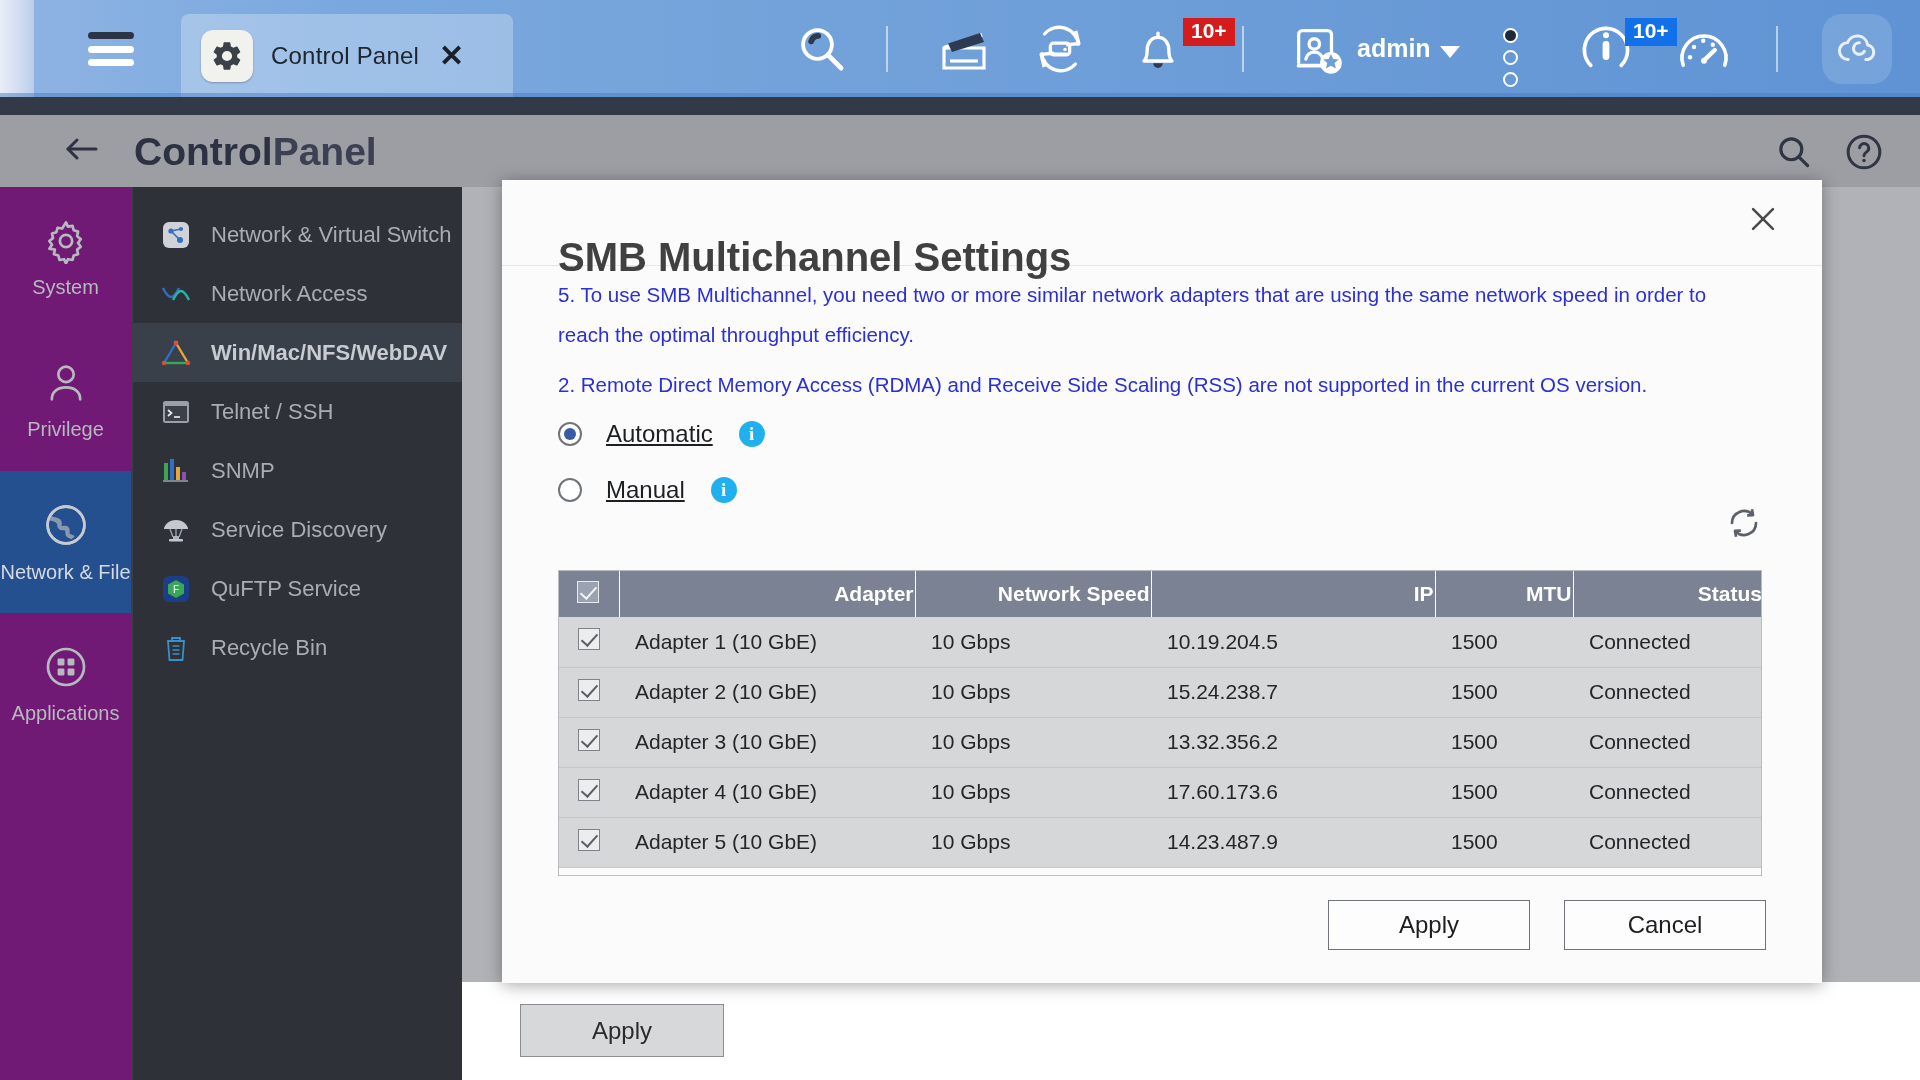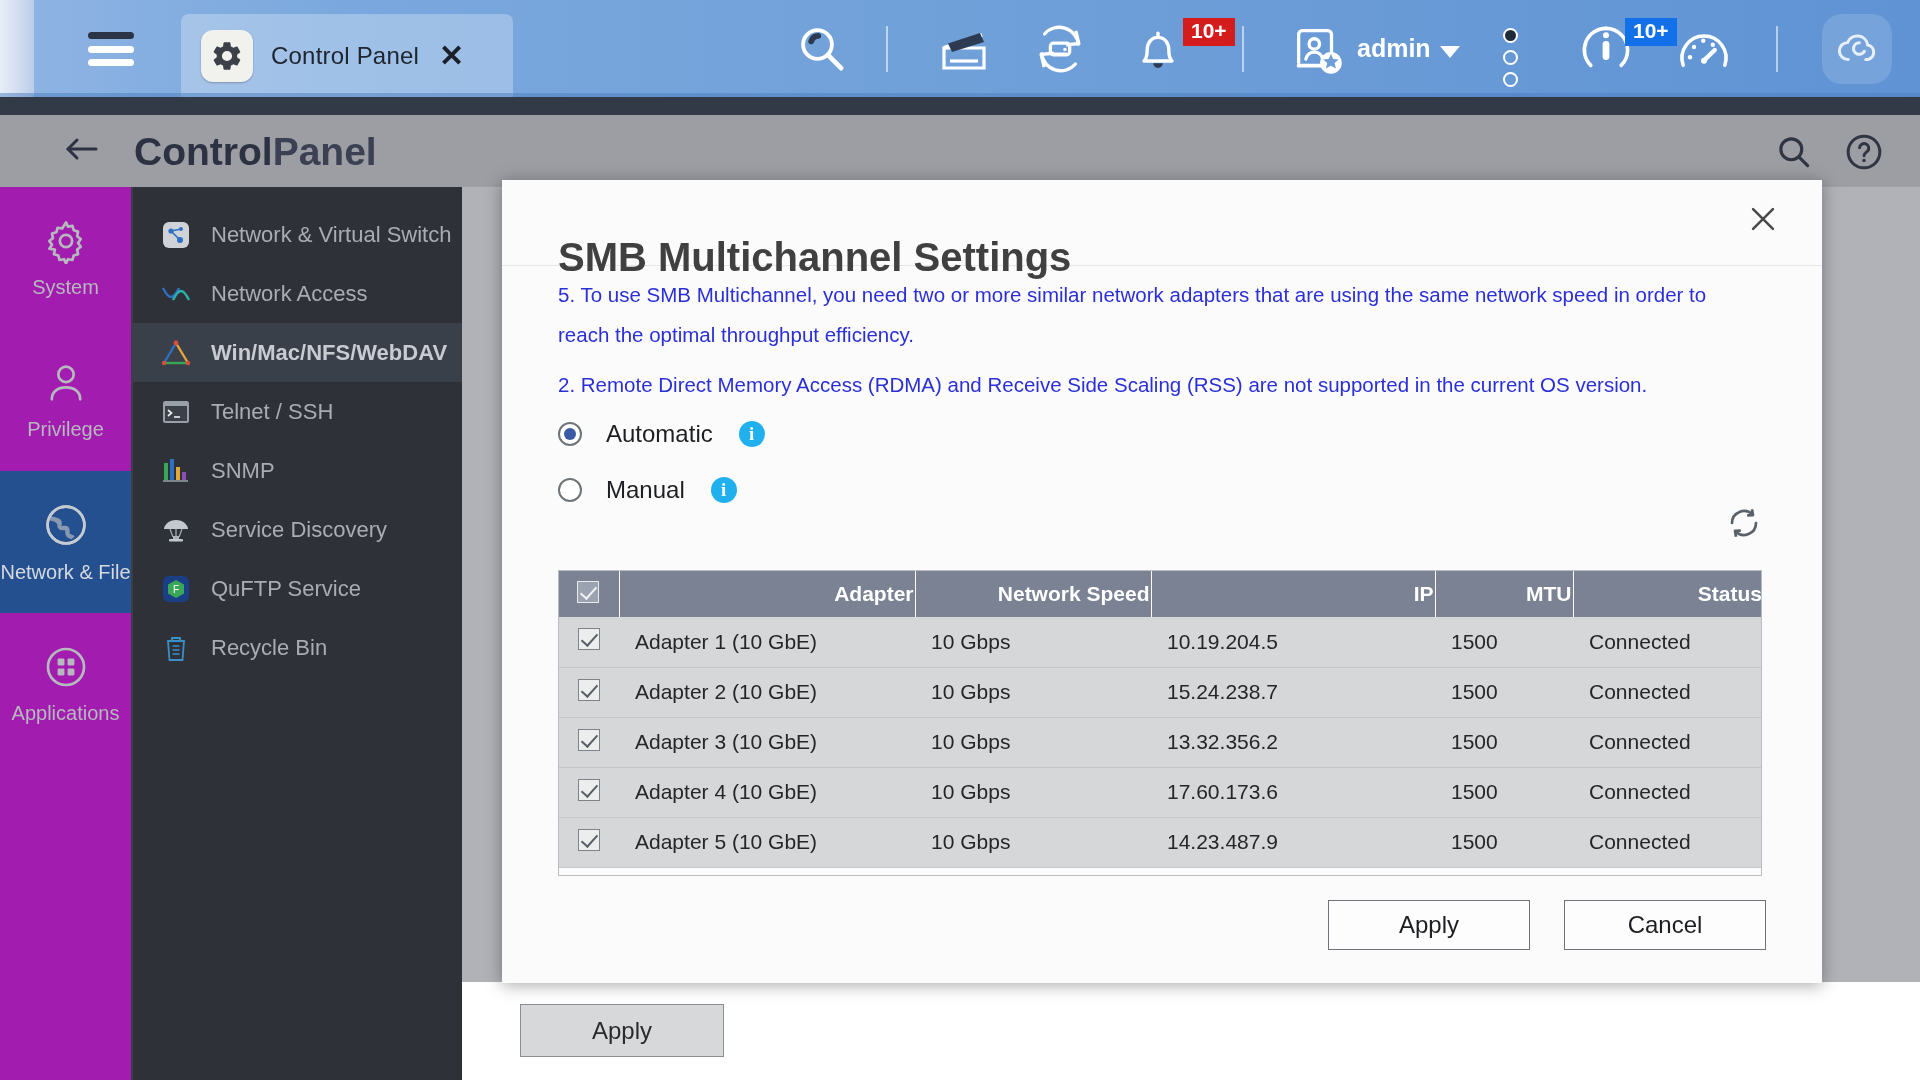--- a/index.html
+++ b/index.html
@@ -97,21 +97,21 @@
   }
   #back-arrow { margin-left:62px; cursor:pointer; }
   #page-title { margin-left:32px; font-size:39px; line-height:1; }
   #page-title b { color:#2c3242; font-weight:bold; }
   #page-title span { color:#3b4152; font-weight:700; }
   .hdr-right-icon { position:absolute; top:18px; cursor:pointer; }
 
   
   #rail {
     position:absolute; left:0; top:187px; width:131px; height:893px;
-    background:#a21caf;
+    background:#701a75;
   }
   .rail-item {
     width:131px; height:142px;
     display:flex; flex-direction:column; align-items:center; justify-content:center;
     color:#b6b9bd; font-size:20px; text-align:center; cursor:pointer;
   }
   .rail-item.active { background:#24508f; color:#d6dae0; }
   .rail-item .rail-label { margin-top:12px; line-height:1.15; }
 
   
@@ -152,21 +152,21 @@
   }
   .note {
     position:absolute; left:56px; color:#2b2fd6; font-size:20.5px; line-height:40px;
   }
   .radio-row { position:absolute; left:56px; display:flex; align-items:center; }
   .radio {
     width:24px;height:24px;border-radius:50%;border:2px solid #6f7479;background:#fff;
     display:flex;align-items:center;justify-content:center; cursor:pointer;
   }
   .radio.checked::after{content:"";width:12px;height:12px;border-radius:50%;background:#3b5aa6;}
-  .radio-label { margin-left:24px; font-size:24px; color:#1d1f22; }
+  .radio-label { margin-left:24px; font-size:24px; color:#1d1f22;text-decoration:underline; }
   .info-i {
     margin-left:26px; width:26px;height:26px;border-radius:50%;background:#20b0ee;
     color:#fff; font-size:19px; font-weight:bold; font-family:"Liberation Serif", serif;
     display:flex;align-items:center;justify-content:center; cursor:pointer;
   }
   #refresh-btn { position:absolute; right:60px; top:512px; cursor:pointer; }
 
   
   #tbl-wrap {
     position:absolute; left:56px; top:571px; width:1204px; height:306px; overflow:hidden;

